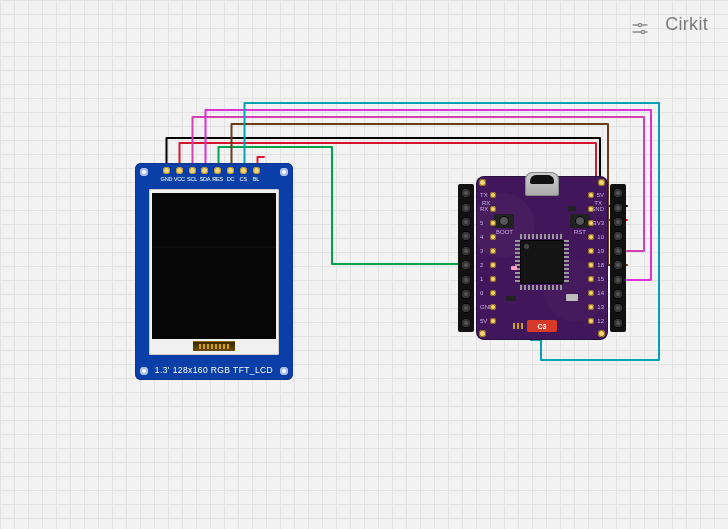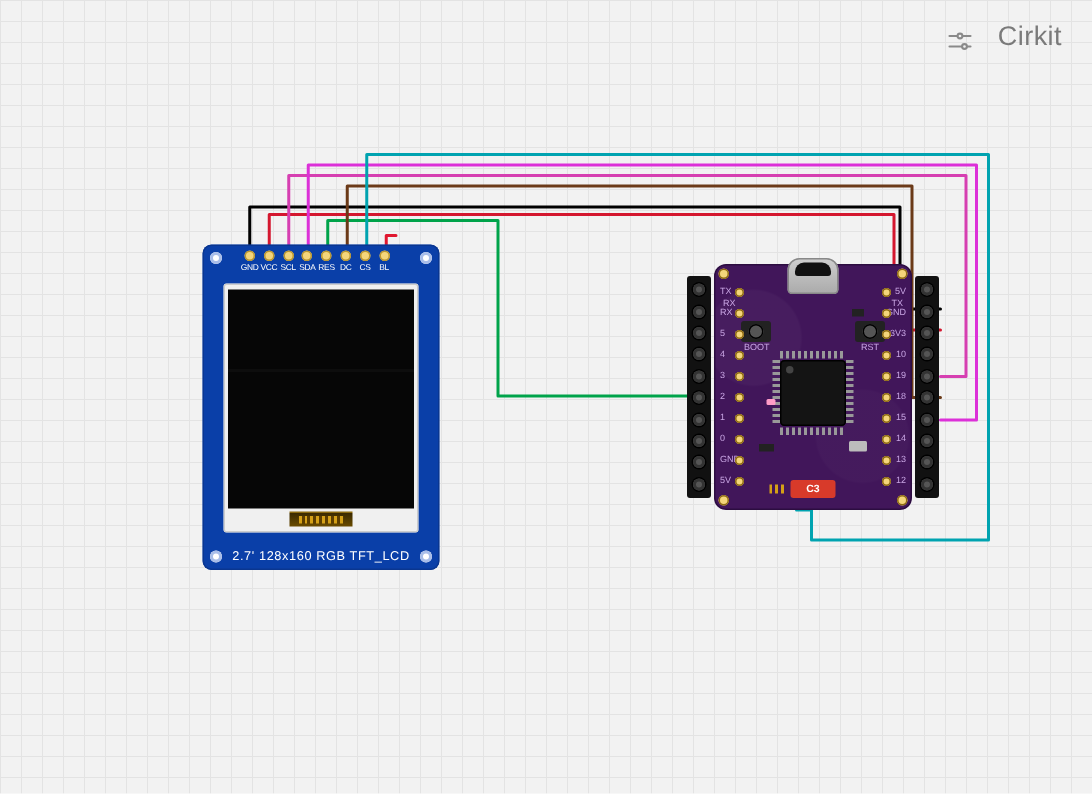--- a/index.html
+++ b/index.html
@@ -9,21 +9,21 @@
     width: 728px; height: 529px;
     background-color: #f2f2f2;
     background-image:
       linear-gradient(to right, #e3e3e3 1px, transparent 1px),
       linear-gradient(to bottom, #e3e3e3 1px, transparent 1px);
     background-size: 14px 14px;
   }
   .brand {
     position: absolute;
     top: 14px; right: 20px;
-    display: flex; align-items: center; gap: 16px;
+    display: flex; align-items: flex-end; gap: 16px;
     color: #777; font-weight: 400;
   }
   .brand svg { position: relative; top: 3px; }
   .brand .b1 { font-size: 18px; color: #7a7a7a; letter-spacing: .3px; }
   .brand .b2 { font-size: 19px; color: #888; font-weight: 700; letter-spacing: .3px; }
   .wire-layer { position: absolute; inset: 0; }
   .wire { fill: none; stroke-width: 2; stroke-linecap: round; stroke-linejoin: round; }
 
   
   .tft {
@@ -245,21 +245,21 @@
         </div>
         <div class="tft-pin">
           <div class="pad"></div>
           <div class="lbl">BL</div>
         </div>
       </div>
     <div class="tft-screen-outer">
       <div class="tft-screen"></div>
       <div class="tft-flex"></div>
     </div>
-    <div class="tft-bottom-label">2.7' 128x160  RGB  TFT_LCD</div>
+    <div class="tft-bottom-label">1.3' 128x160  RGB  TFT_LCD</div>
   </div>
 
   <div class="mcu">
     <div class="mcu-hdr left" id="mcu-hdr-l">
         <div class="hp"></div>
         <div class="hp"></div>
         <div class="hp"></div>
         <div class="hp"></div>
         <div class="hp"></div>
         <div class="hp"></div>

